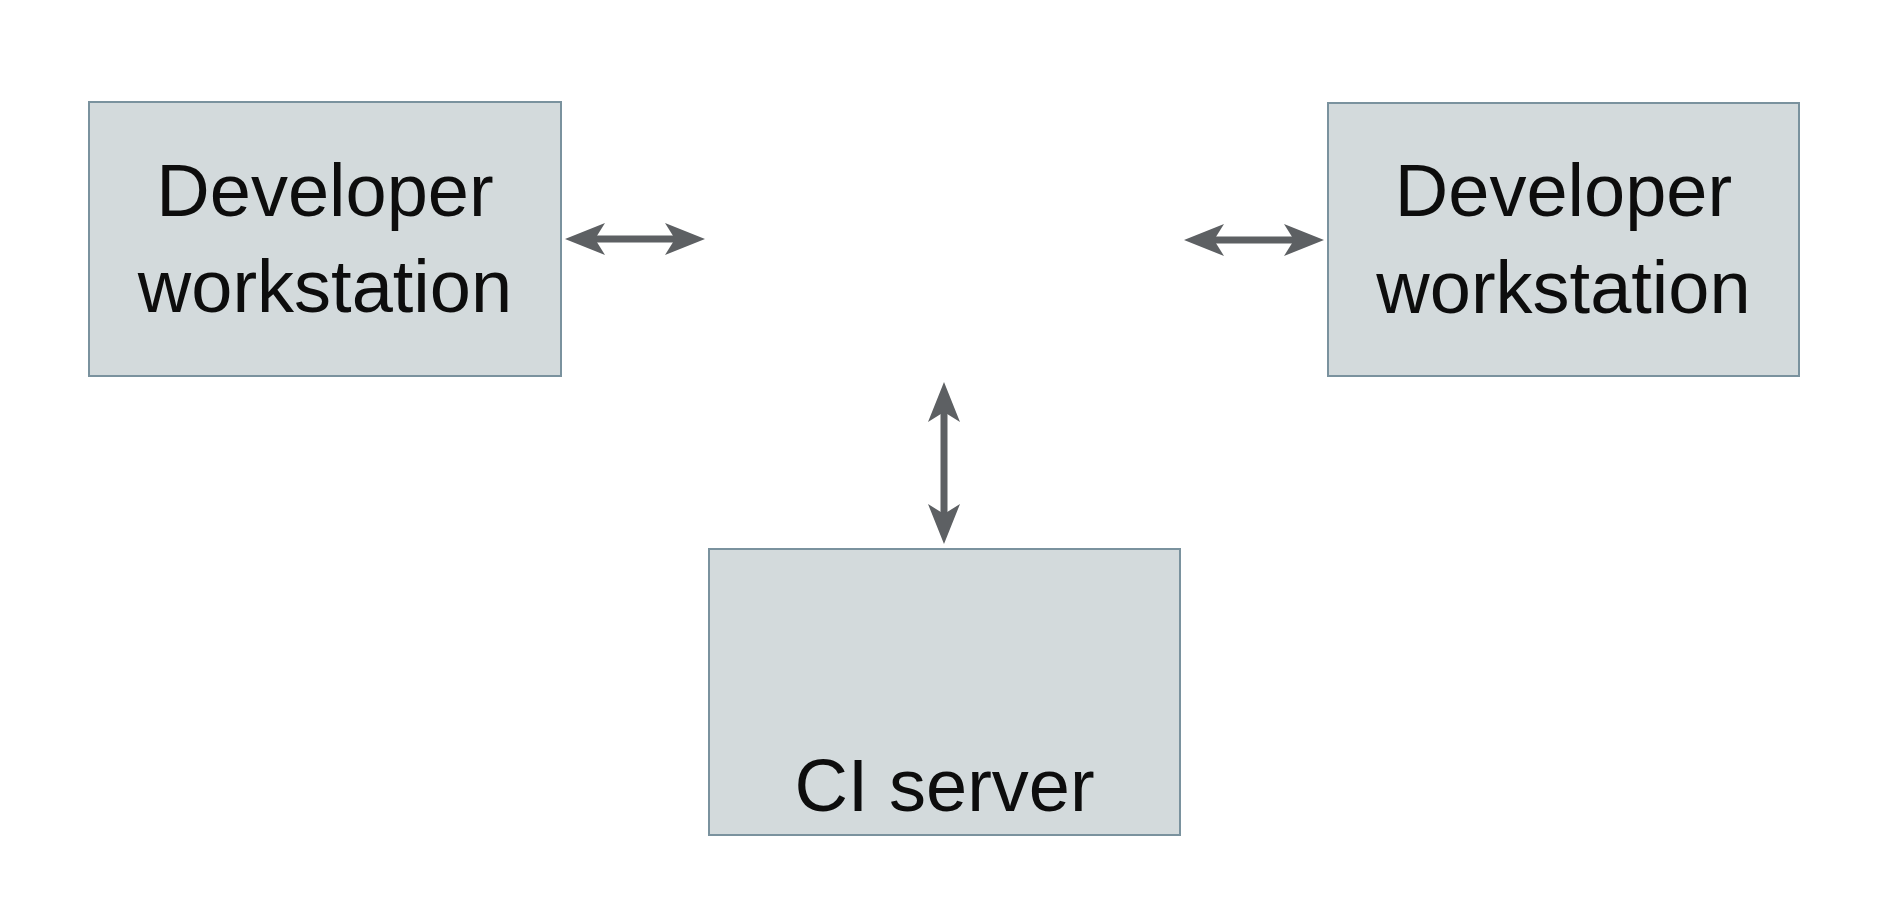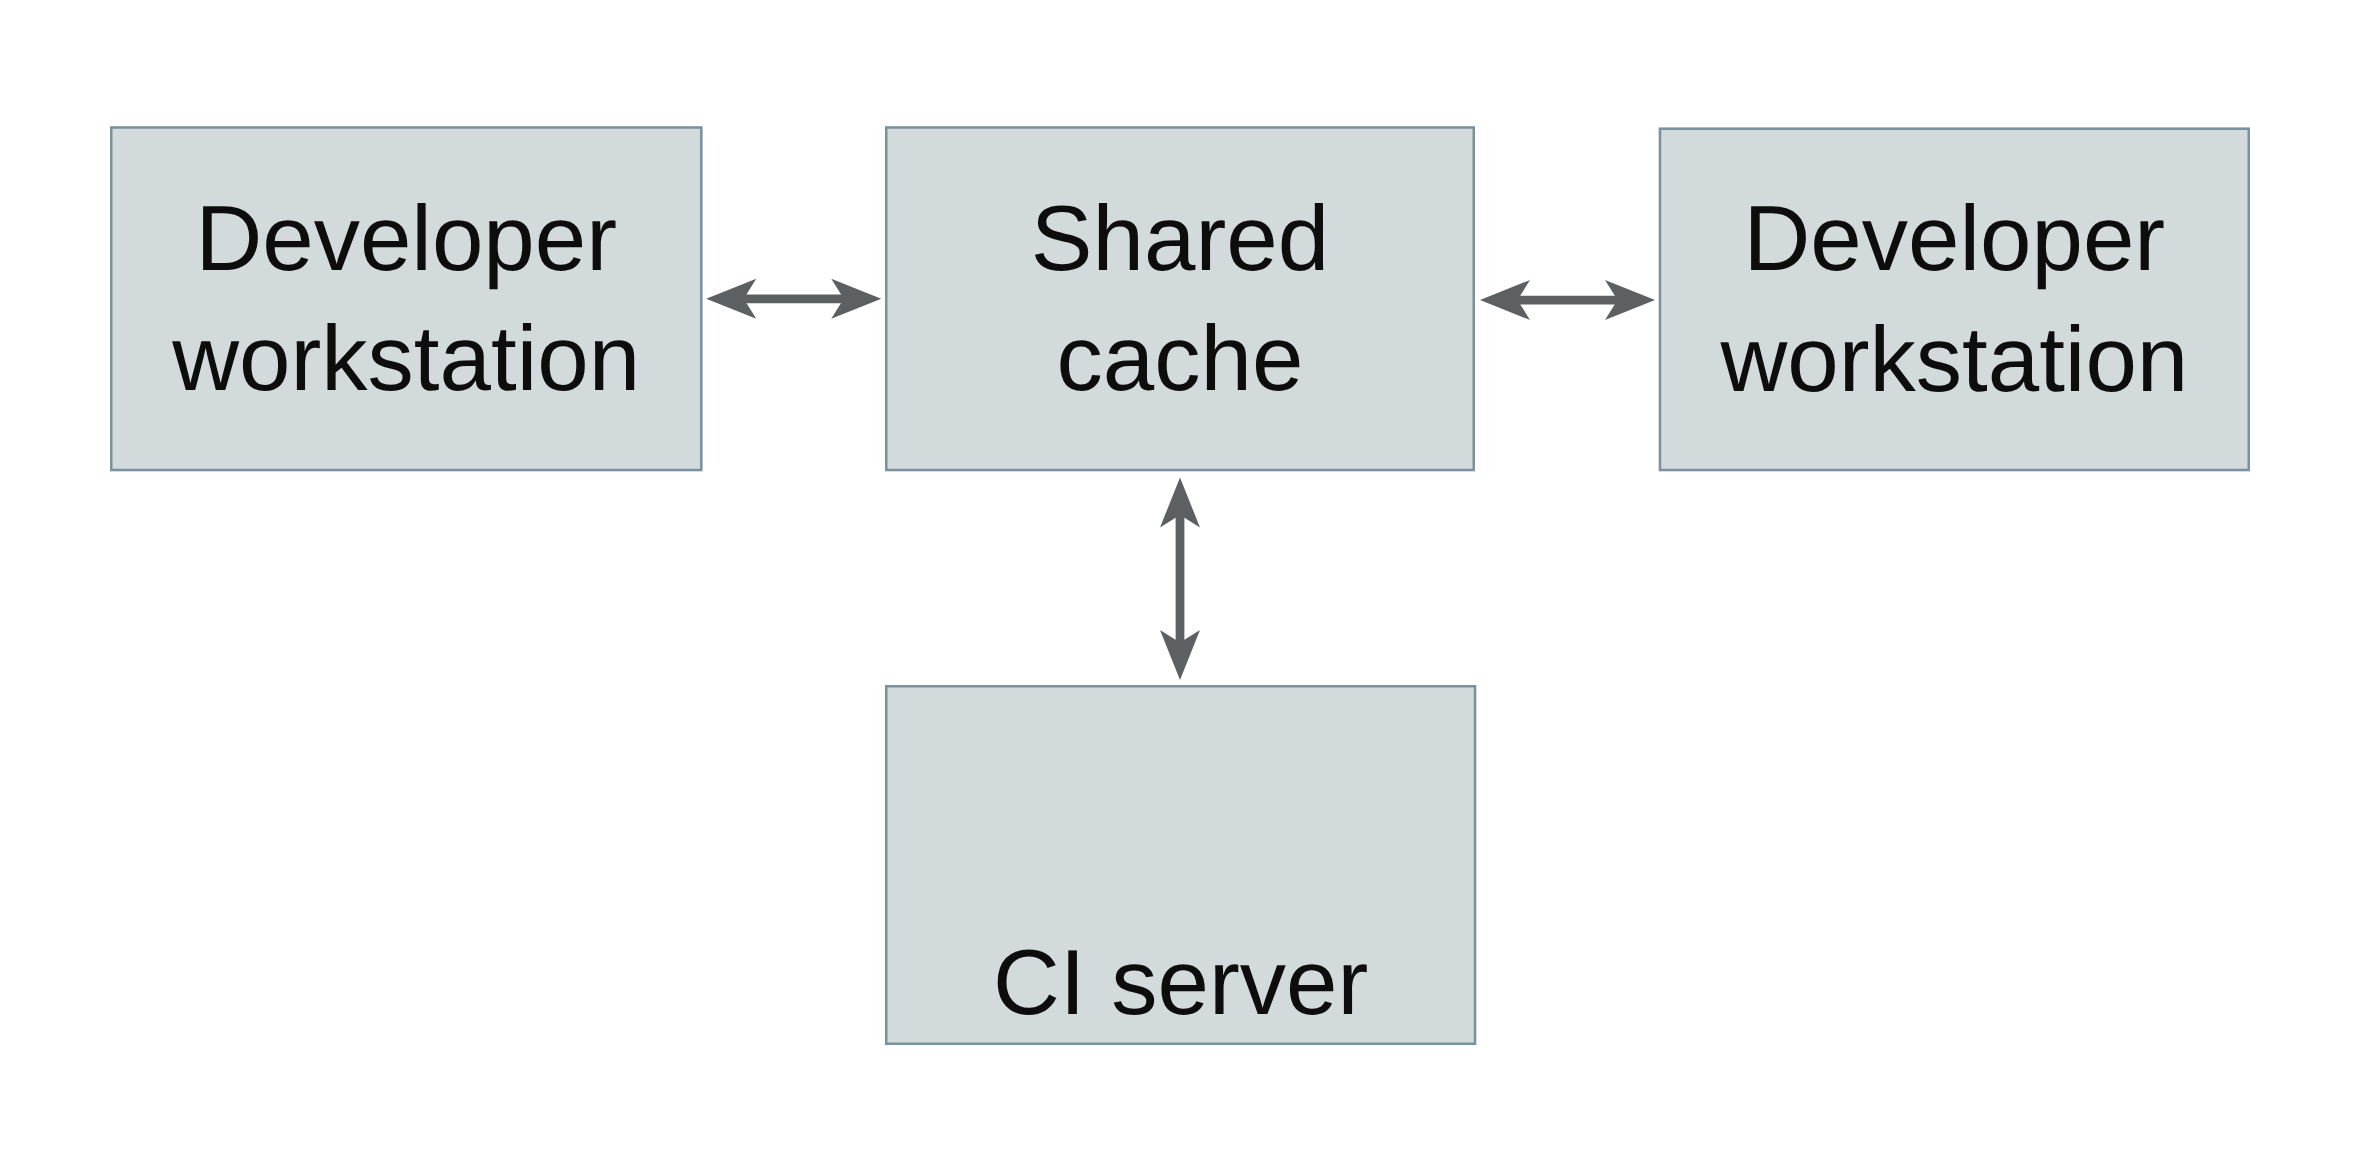--- a/index.html
+++ b/index.html
@@ -55,24 +55,20 @@
 </head>
 <body>
 
 <div class="canvas">
 
   <div class="node node-dev-left">
     <span class="node-label">Developer
 workstation</span>
   </div>
 
-  <div class="node node-cache">
-    <span class="node-label">Shared
-cache</span>
-  </div>
 
   <div class="node node-dev-right">
     <span class="node-label">Developer
 workstation</span>
   </div>
 
   <div class="node node-ci">
     <span class="node-label">CI server</span>
   </div>
 

